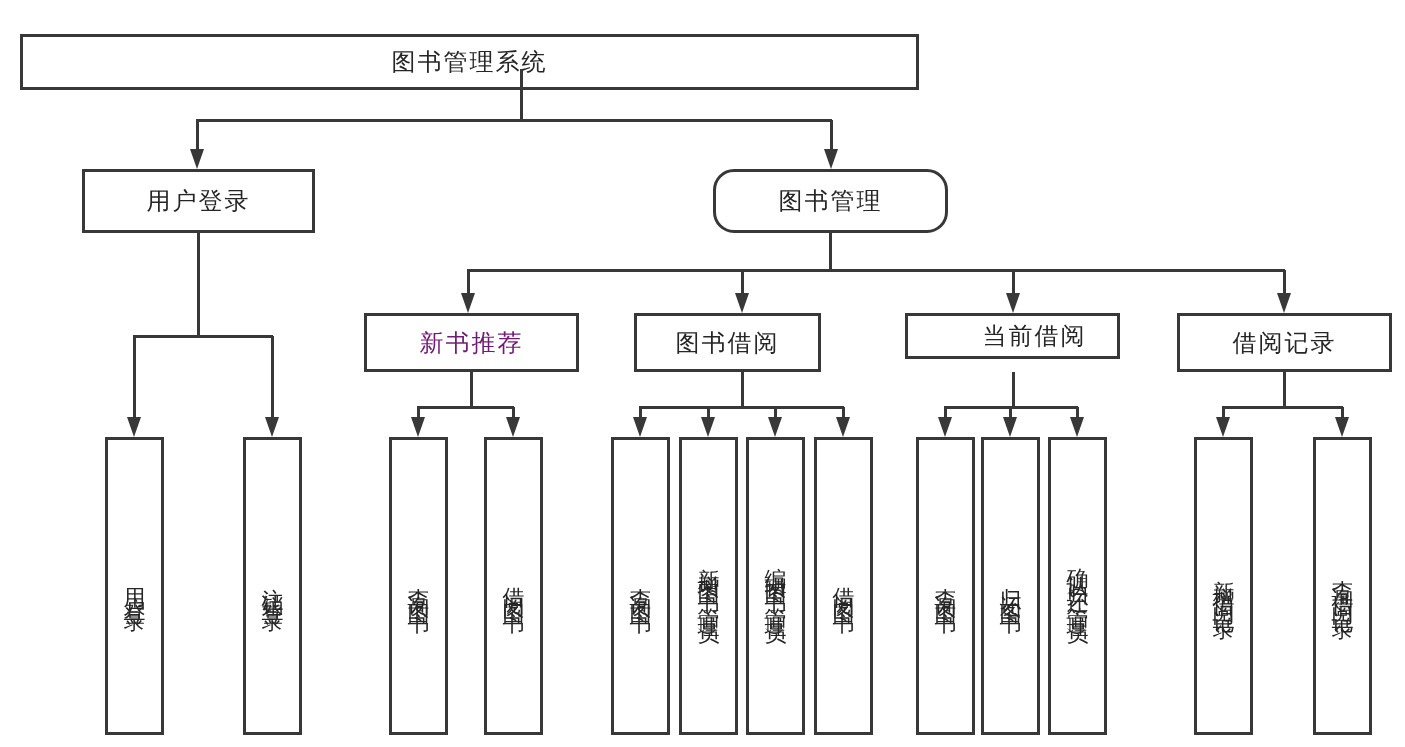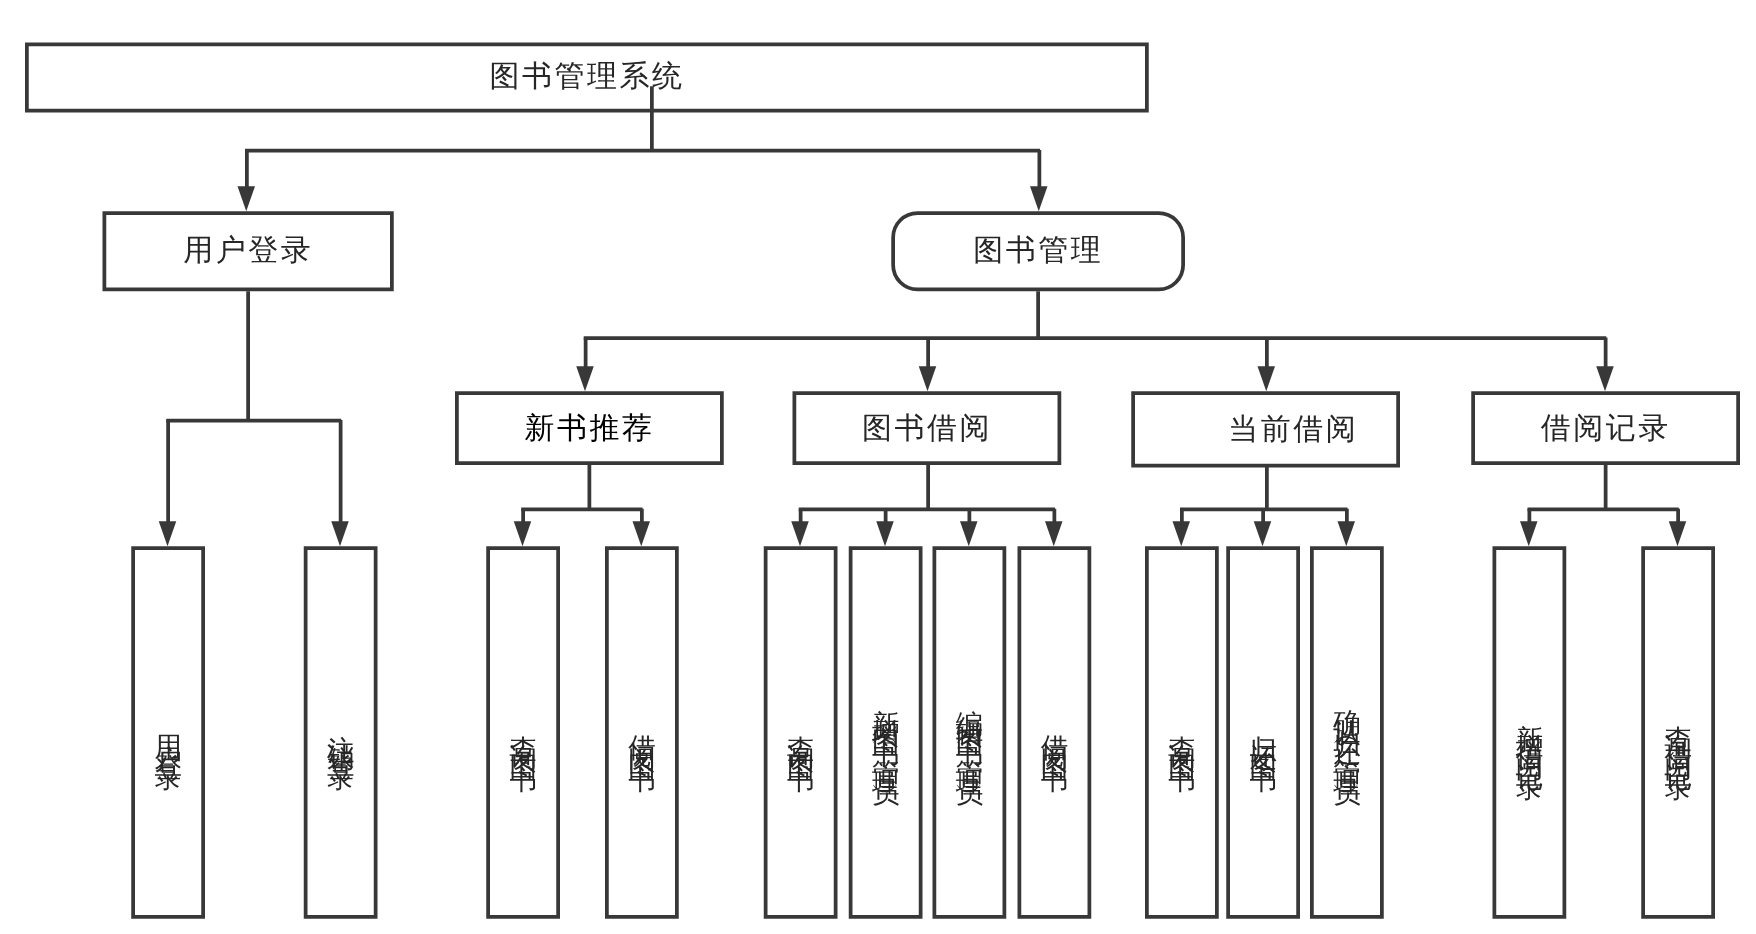--- a/index.html
+++ b/index.html
@@ -53,26 +53,26 @@
 <div class="node h" style="left: 20px; top: 13px; width: 899px; height: 56px; border-color: rgb(56, 56, 56); margin-top: 21px;">
       <span class="label" style="color: rgb(38, 38, 38);">图书管理系统</span>
     </div>
     <div class="node h" style="left: 82px; top: 169px; width: 233px; height: 64px; border-color: rgb(56, 56, 56);">
       <span class="label" style="color: rgb(38, 38, 38);">用户登录</span>
     </div>
     <div class="node h" style="left: 713px; top: 169px; width: 235px; height: 64px; border-color: rgb(56, 56, 56); border-radius: 21px;">
       <span class="label" style="color: rgb(38, 38, 38);">图书管理</span>
     </div>
     <div class="node h" style="left: 364px; top: 313px; width: 215px; height: 59px; border-color: rgb(56, 56, 56);">
-      <span class="label" style="color: #000000;">新书推荐</span>
+      <span class="label" style="color: #701a75;">新书推荐</span>
     </div>
-    <div class="node h" style="left: 634px; top: 313px; width: 215px; height: 59px; border-color: rgb(56, 56, 56);">
+    <div class="node h" style="left: 634px; top: 313px; width: 187px; height: 59px; border-color: rgb(56, 56, 56);">
       <span class="label" style="color: rgb(38, 38, 38);">图书借阅</span>
     </div>
-    <div class="node h" style="left: 905px; top: 313px; width: 215px; height: 61px; border-color: rgb(56, 56, 56); padding-left: 44px;">
+    <div class="node h" style="left: 905px; top: 313px; width: 215px; height: 46px; border-color: rgb(56, 56, 56); padding-left: 44px;">
       <span class="label" style="color: rgb(38, 38, 38);">当前借阅</span>
     </div>
     <div class="node h" style="left: 1177px; top: 313px; width: 215px; height: 59px; border-color: rgb(56, 56, 56);">
       <span class="label" style="color: rgb(38, 38, 38);">借阅记录</span>
     </div>
     <div class="node v" style="left: 105px; top: 437px; width: 59px; height: 298px; border-color: rgb(56, 56, 56);">
       <span class="label" style="color: rgb(38, 38, 38);">用户登录</span>
     </div>
     <div class="node v" style="left: 243px; top: 437px; width: 59px; height: 298px; border-color: rgb(56, 56, 56);">
       <span class="label" style="color: rgb(38, 38, 38);">注销登录</span>

